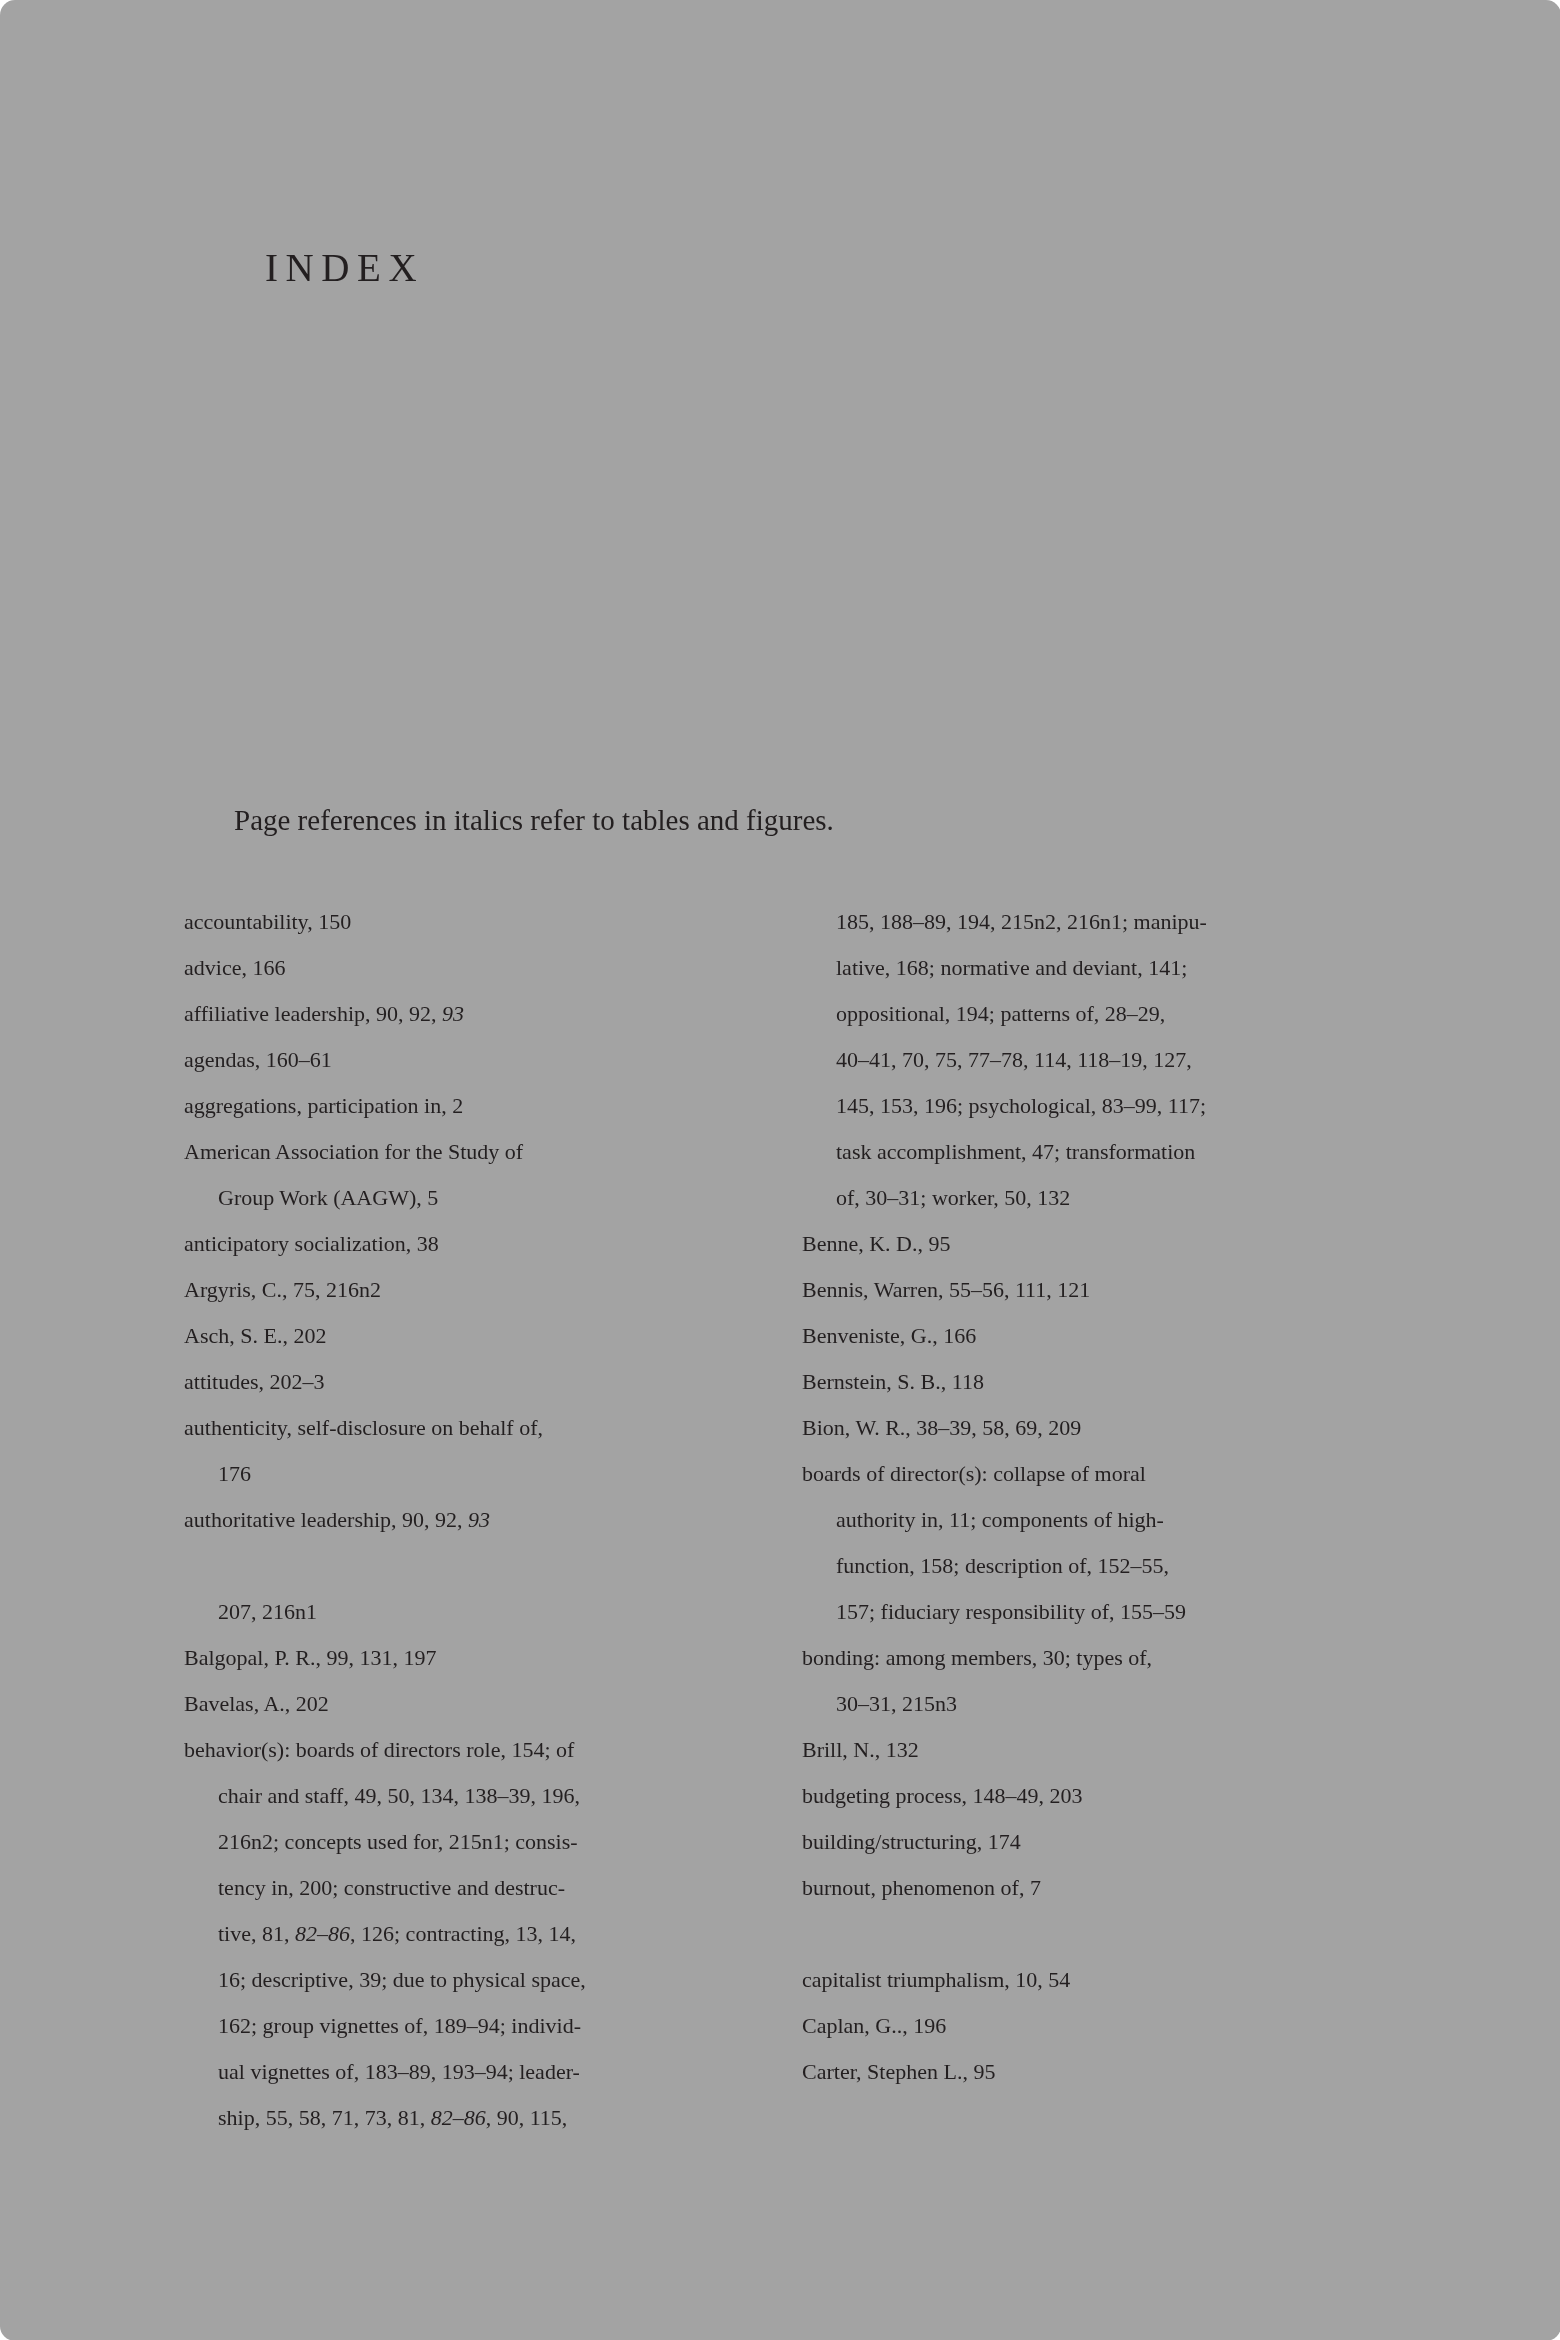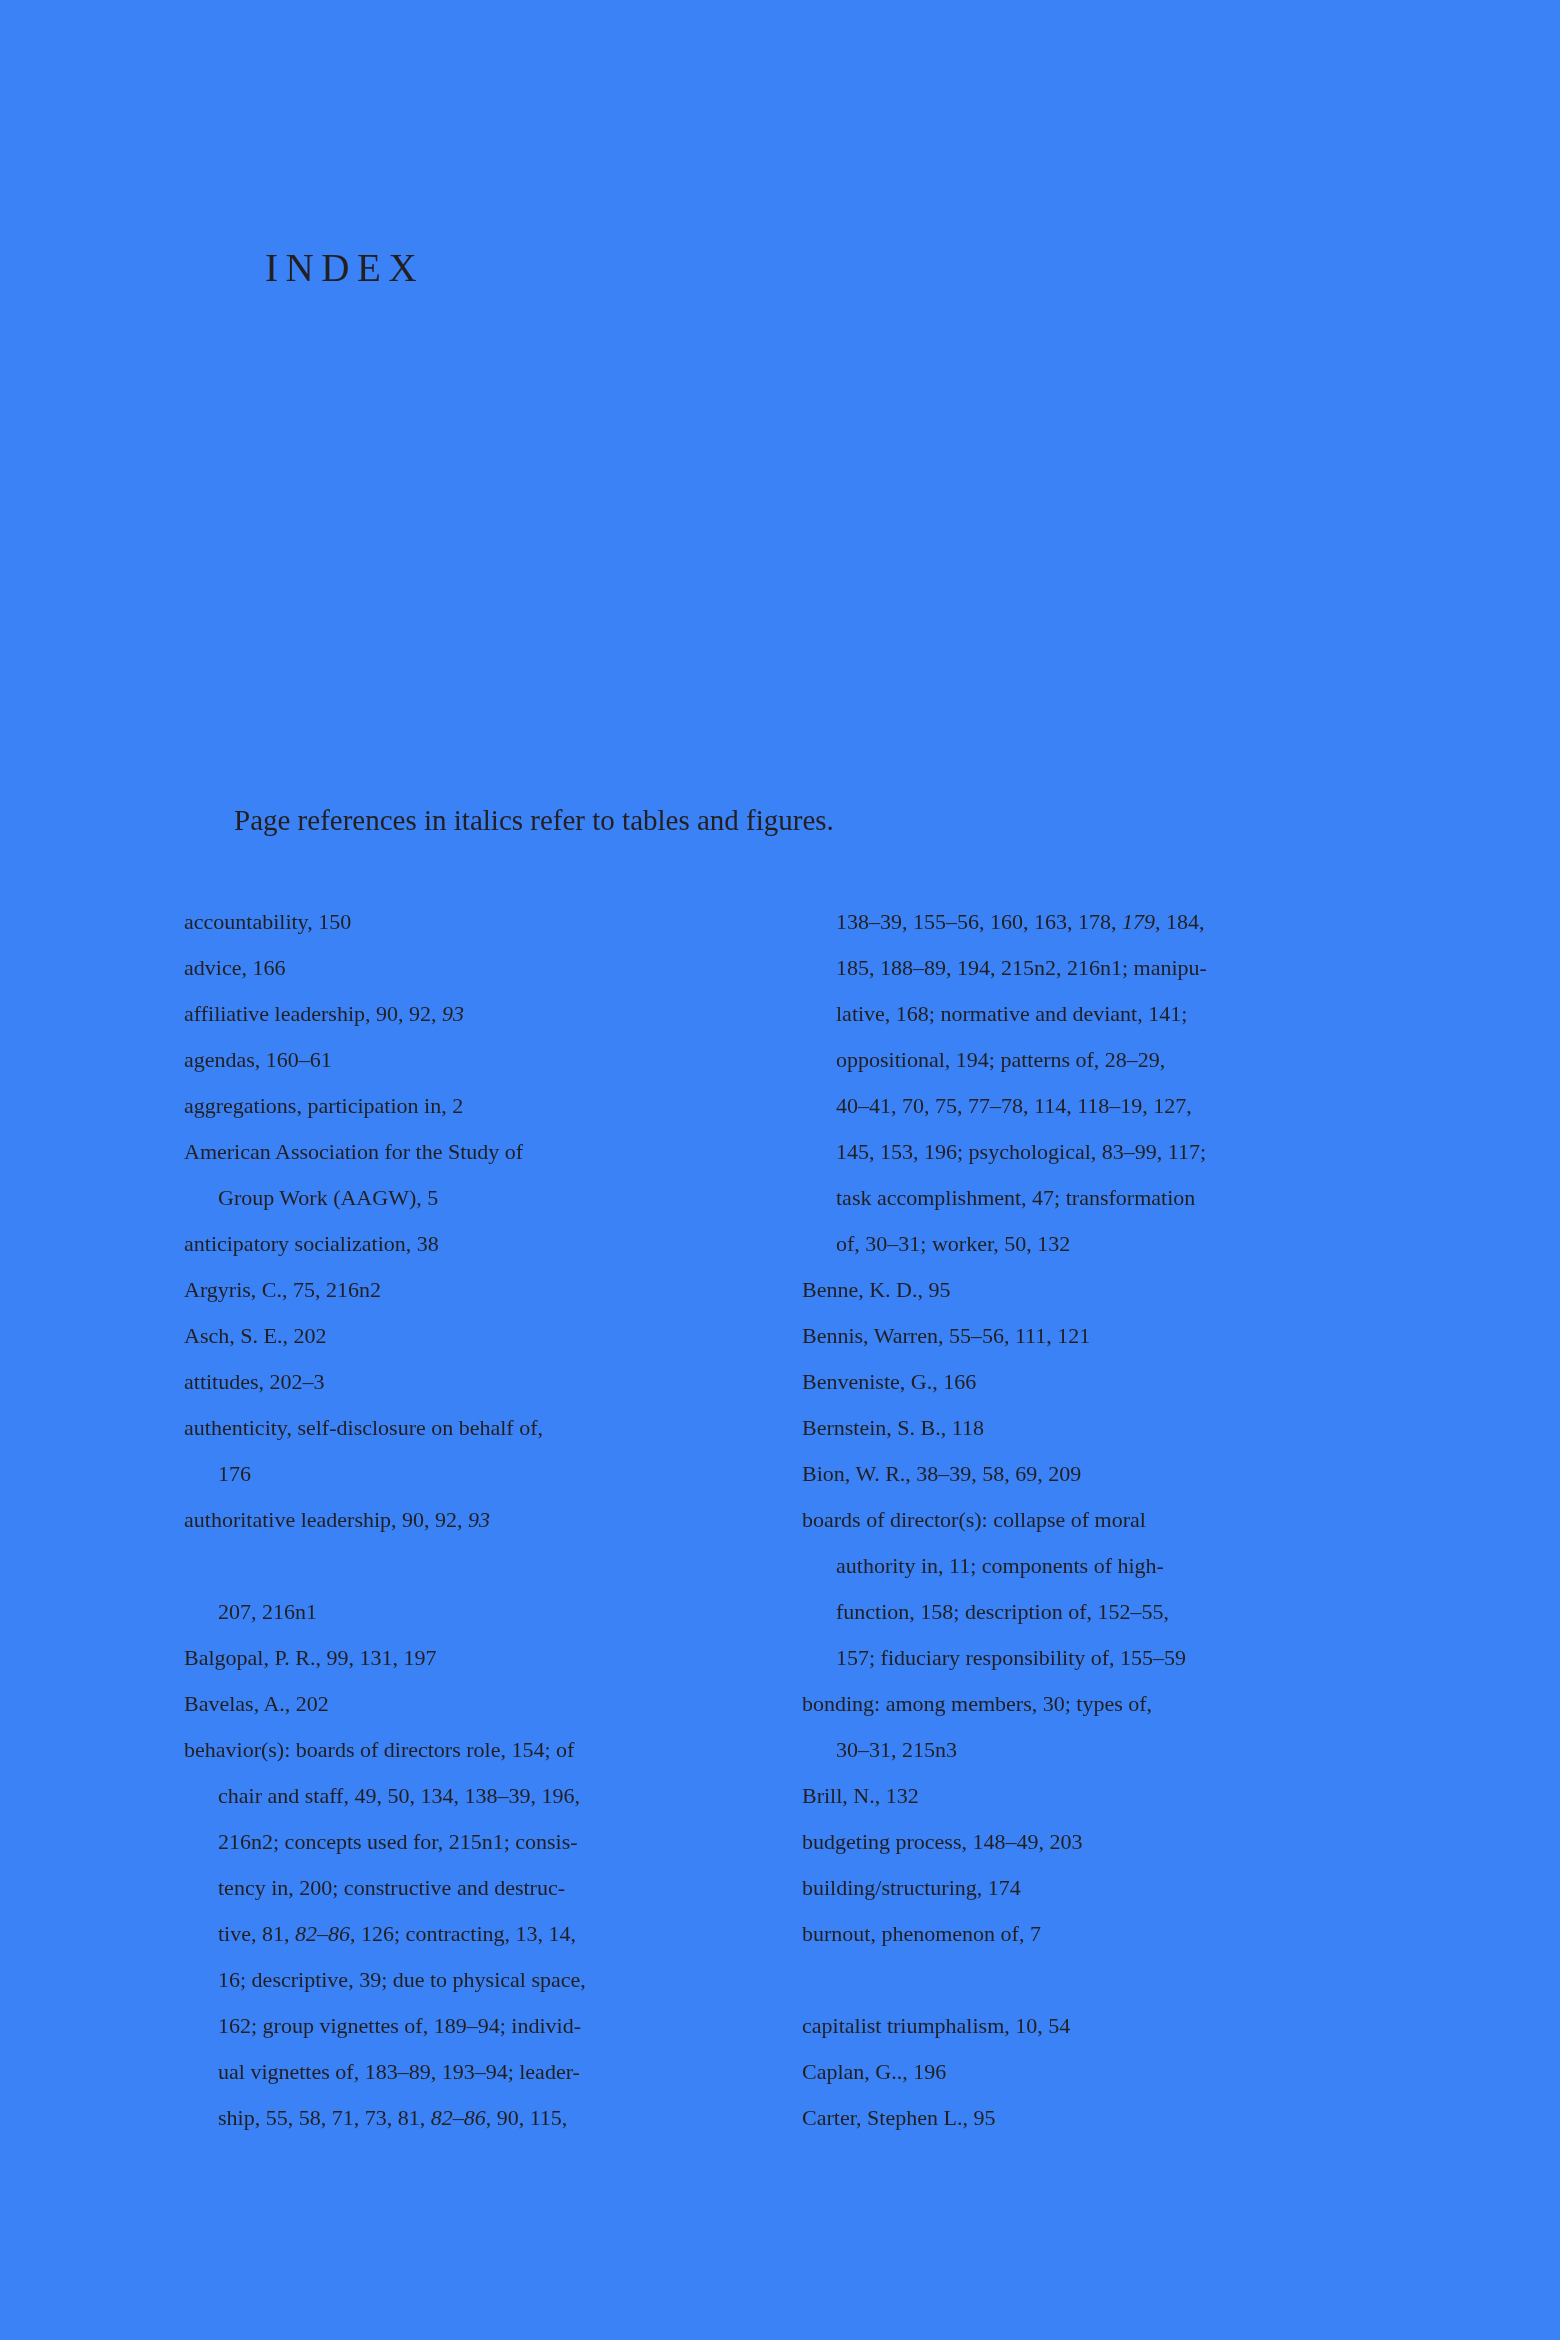--- a/index.html
+++ b/index.html
@@ -4,24 +4,25 @@
 <style>
   html, body {
     margin: 0;
     padding: 0;
     background: #ffffff;
   }
   .page {
     position: relative;
     width: 1561px;
     height: 2341px;
-    background: #3b82f6;
+    background: #a3a3a3;
     font-family: "Liberation Serif", serif;
     color: #231f20;
     overflow: hidden;
+    border-radius: 15px;
   }
   .heading {
     position: absolute;
     left: 265px;
     top: 245px;
     font-size: 39px;
     font-weight: 400;
     letter-spacing: 7.6px;
     white-space: nowrap;
   }
@@ -83,21 +84,20 @@
       <div class="index-line indent"><span>216n2; concepts used for, 215n1; consis-</span></div>
       <div class="index-line indent"><span>tency in, 200; constructive and destruc-</span></div>
       <div class="index-line indent"><span>tive, 81, </span><em>82–86</em><span>, 126; contracting, 13, 14,</span></div>
       <div class="index-line indent"><span>16; descriptive, 39; due to physical space,</span></div>
       <div class="index-line indent"><span>162; group vignettes of, 189–94; individ-</span></div>
       <div class="index-line indent"><span>ual vignettes of, 183–89, 193–94; leader-</span></div>
       <div class="index-line indent"><span>ship, 55, 58, 71, 73, 81, </span><em>82–86</em><span>, 90, 115,</span></div>
     </div>
 
   <div class="col col-right">
-      <div class="index-line indent"><span>138–39, 155–56, 160, 163, 178, </span><em>179</em><span>, 184,</span></div>
       <div class="index-line indent"><span>185, 188–89, 194, 215n2, 216n1; manipu-</span></div>
       <div class="index-line indent"><span>lative, 168; normative and deviant, 141;</span></div>
       <div class="index-line indent"><span>oppositional, 194; patterns of, 28–29,</span></div>
       <div class="index-line indent"><span>40–41, 70, 75, 77–78, 114, 118–19, 127,</span></div>
       <div class="index-line indent"><span>145, 153, 196; psychological, 83–99, 117;</span></div>
       <div class="index-line indent"><span>task accomplishment, 47; transformation</span></div>
       <div class="index-line indent"><span>of, 30–31; worker, 50, 132</span></div>
       <div class="index-line"><span>Benne, K. D., 95</span></div>
       <div class="index-line"><span>Bennis, Warren, 55–56, 111, 121</span></div>
       <div class="index-line"><span>Benveniste, G., 166</span></div>

